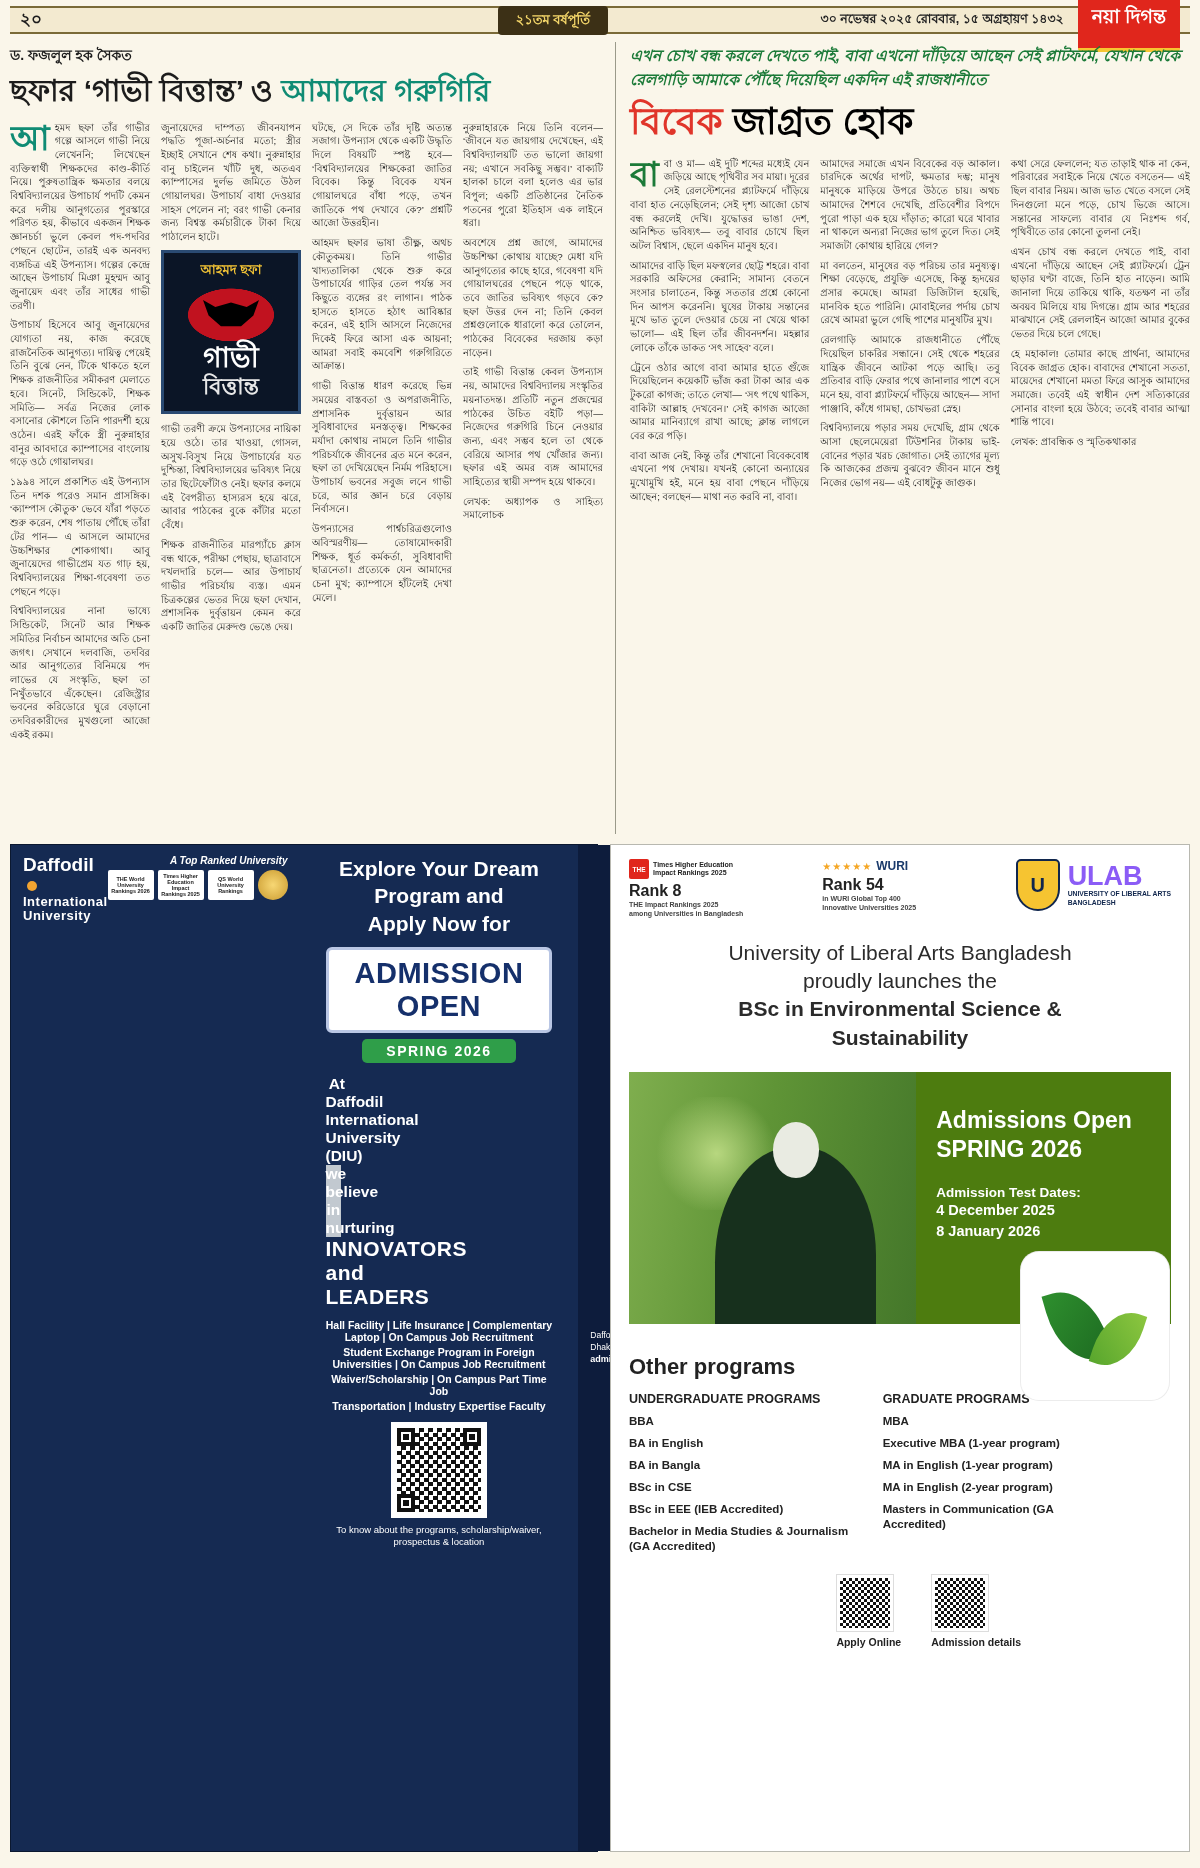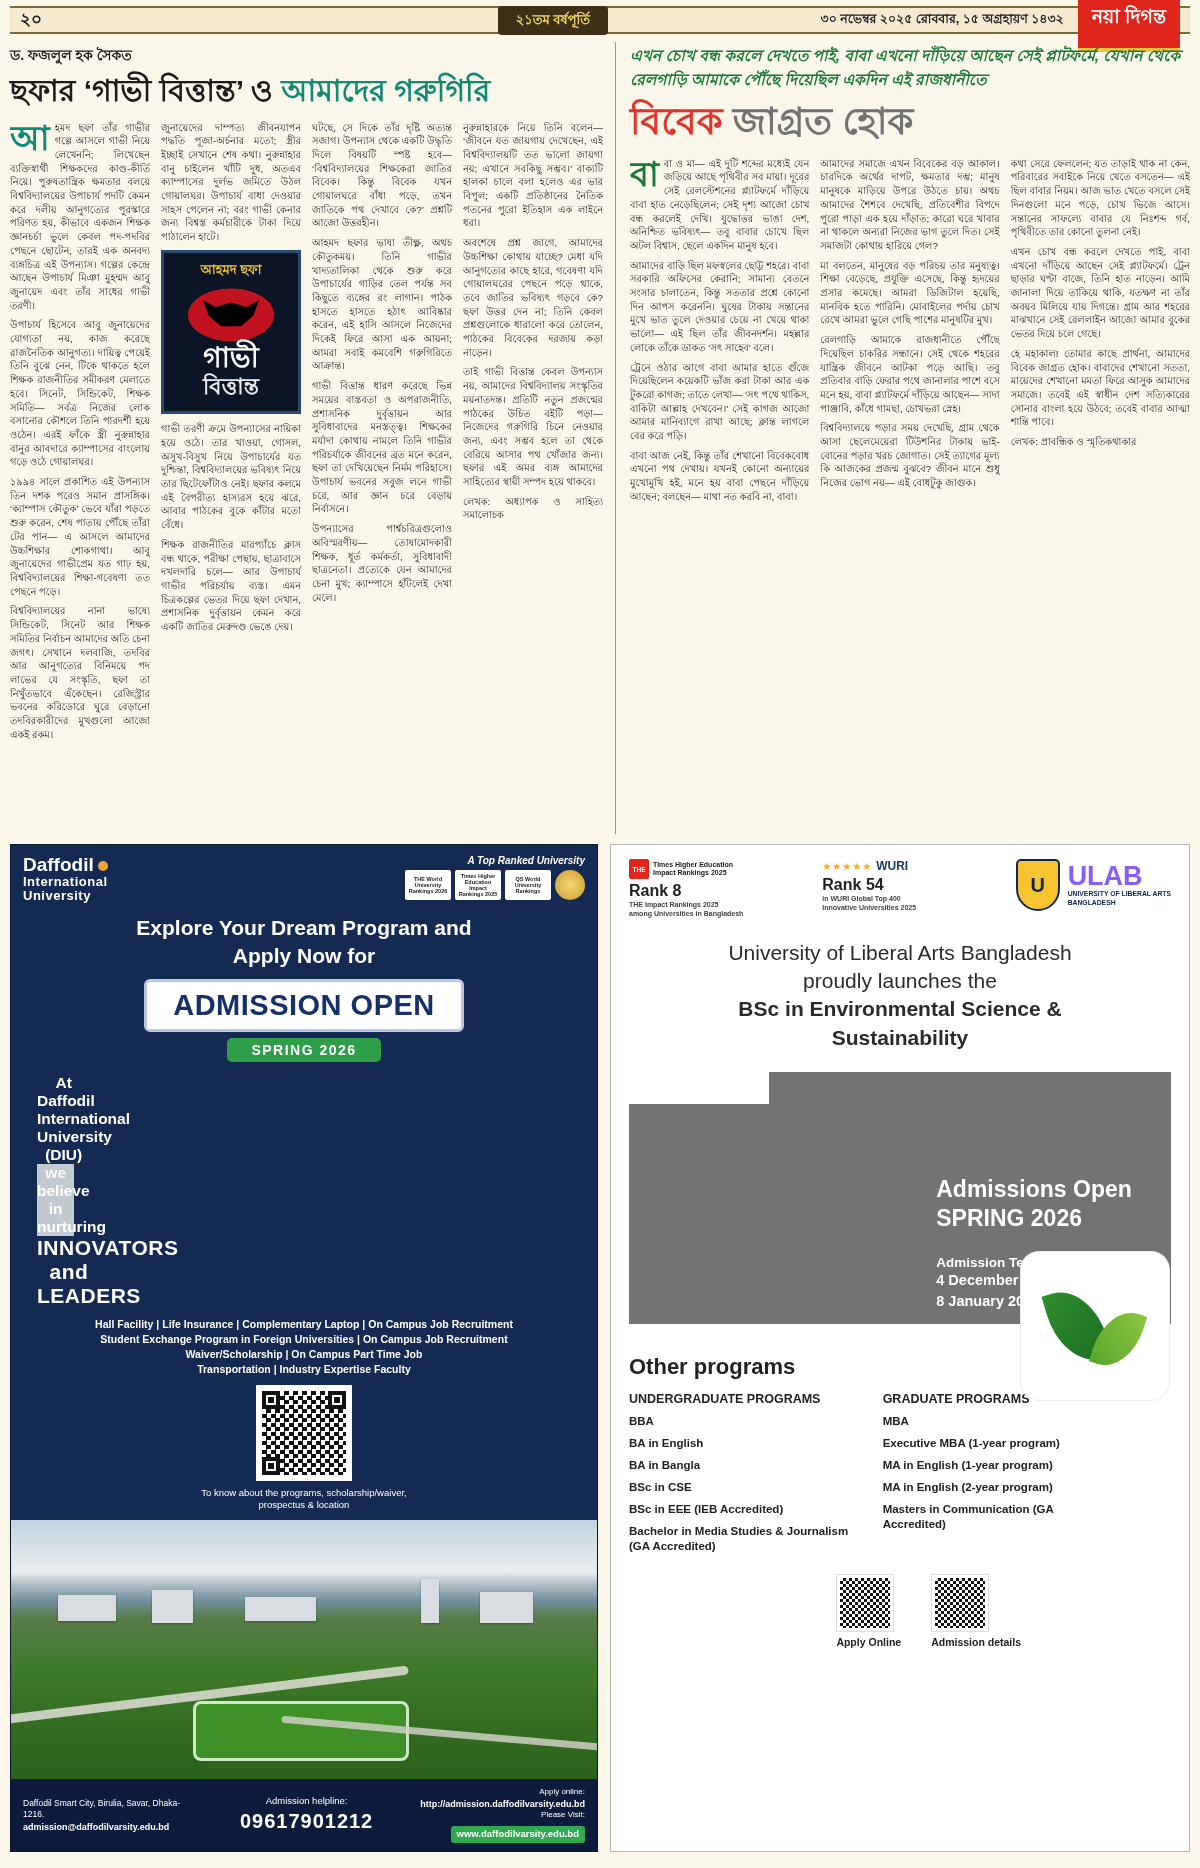--- a/index.html
+++ b/index.html
@@ -20,21 +20,21 @@
   
   .articles { display:flex; margin:8px 10px 0; height:792px; }
   .left-art { width:606px; padding-right:12px; border-right:1px solid #9a9a8a; }
   .right-art { flex:1; padding-left:14px; }
 
   .byline { font-size:14px; font-weight:bold; margin:2px 0 6px; }
   h1.lhead { font-size:30px; line-height:1.15; margin-bottom:12px; font-weight:900; }
   .hl-green { color:#0f8b74; }
   h1.rhead { font-size:37px; line-height:1.1; margin:6px 0 14px; font-weight:900; }
   .hl-red { color:#e0352a; }
-  .hl-teal { color:#737373; }
+  .hl-teal { color:#000000; }
 
   .quote { color:#1b7a38; font-weight:bold; font-style:italic; font-size:15.5px; line-height:1.55; margin:2px 0 10px; }
 
   .cols { display:flex; gap:11px; overflow:hidden; }
   .cols.h-left { height:676px; }
   .cols.h-right { height:588px; }
   .col { flex:1; font-size:9.8px; line-height:1.4; text-align:justify; color:#242424; }
   .col p { margin-bottom:6px; }
   .dropcap { float:left; font-size:34px; line-height:.9; font-weight:900; padding:2px 5px 0 0; }
   .dc-left { color:#0f8b74; }
@@ -48,21 +48,21 @@
     display:flex; align-items:center; justify-content:center; }
   .bull { width:56px; height:34px; background:#000;
     clip-path:polygon(10% 60%,0 15%,22% 35%,50% 22%,78% 35%,100% 15%,90% 60%,68% 92%,32% 92%); }
   .book-title1 { font-size:28px; font-weight:900; color:#ffffff; line-height:1.05; }
   .book-title2 { font-size:22px; font-weight:900; color:#e8e8e8; }
 
   
   .ads { display:flex; gap:12px; margin:10px 10px 0; height:1008px; }
 
   
-  .ad-dif { width:588px; background:#152a52; color:#fff; display:flex; flex-direction:column; border:1px solid #0b1830; }
+  .ad-dif { width:588px; background:#152a52; color:#fff; display:flex; flex-direction:row; border:1px solid #0b1830; }
   .dif-top { display:flex; justify-content:space-between; padding:10px 12px 2px; }
   .dif-logo { line-height:1.05; }
   .dif-logo .l1 { font-size:19px; font-weight:bold; }
   .dif-logo .l2, .dif-logo .l3 { font-size:13px; font-weight:bold; letter-spacing:.5px; }
   .flower { display:inline-block; width:10px; height:10px; border-radius:50%; background:#f2a431; margin-left:4px; }
   .dif-rank { text-align:right; }
   .top-ranked { font-size:10px; font-weight:bold; font-style:italic; margin-bottom:4px; }
   .rbadges { display:flex; gap:4px; justify-content:flex-end; align-items:center; }
   .rbadge { background:#fff; color:#222; font-size:5.5px; font-weight:bold; width:46px; height:30px;
     display:flex; align-items:center; justify-content:center; text-align:center; border-radius:2px; padding:2px; }
@@ -132,21 +132,21 @@
   .shield { width:44px; height:52px; background:#f6c431; border:2px solid #10264d;
     border-radius:5px 5px 22px 22px; display:flex; align-items:center; justify-content:center;
     color:#10264d; font-weight:900; font-size:20px; }
   .ulab-name { font-size:27px; font-weight:900; color:#8b5cf6; line-height:1; }
   .ulab-full { font-size:6.8px; font-weight:bold; color:#10264d; line-height:1.25; }
 
   .ulab-head { text-align:center; margin:20px 40px 8px; font-size:21px; line-height:1.35; color:#2b2b2b; }
   .ulab-head .h-bold { font-weight:900; }
 
   .panel-wrap { position:relative; margin-top:12px; }
-  .panel { position:relative; background:#737373; min-height:252px; display:flex; overflow:visible;align-items:flex-end; }
+  .panel { position:relative; background:#4d7c0f; min-height:252px; display:flex; overflow:visible; }
   .panel::before { content:''; position:absolute; top:0; left:0; width:140px; height:32px; background:#fff; }
   .panel-photo { width:53%; position:relative; overflow:hidden;
     background:linear-gradient(100deg,#7fae4e 0%,#5f9436 45%,#44772a 100%); }
   .panel-photo .blur1 { position:absolute; left:8%; top:10%; width:45%; height:45%;
     background:radial-gradient(circle,#b7d77f 0%, transparent 70%); }
   .figure { position:absolute; right:14%; bottom:-4%; width:56%; height:74%;
     background:#17301d; border-radius:48% 46% 6% 6% / 62% 58% 6% 6%; }
   .scarf { position:absolute; right:34%; bottom:58%; width:16%; height:22%;
     background:#e9ebe2; border-radius:50%; }
   .panel-text { flex:1; color:#fff; padding:34px 16px 12px 20px; }

